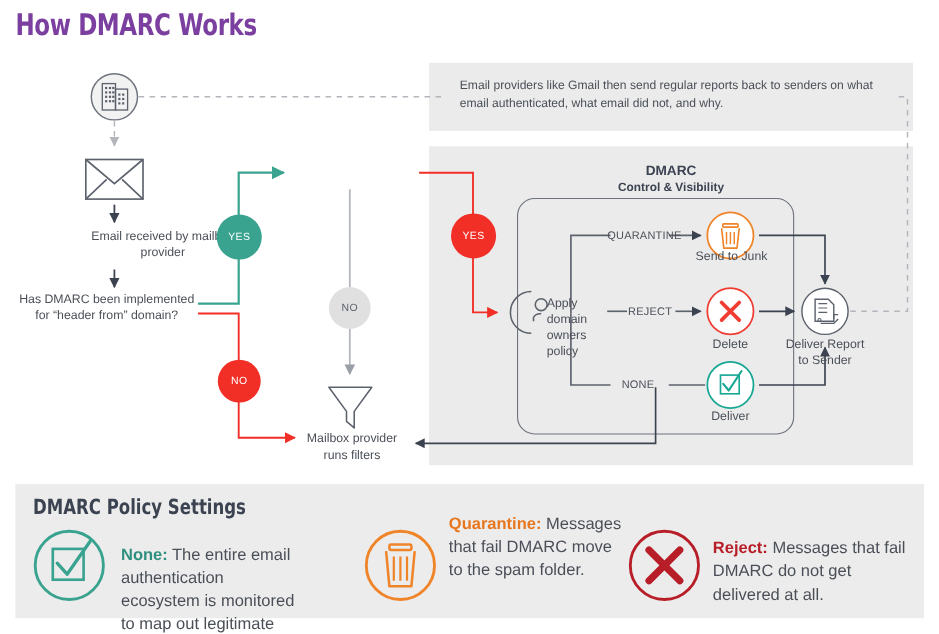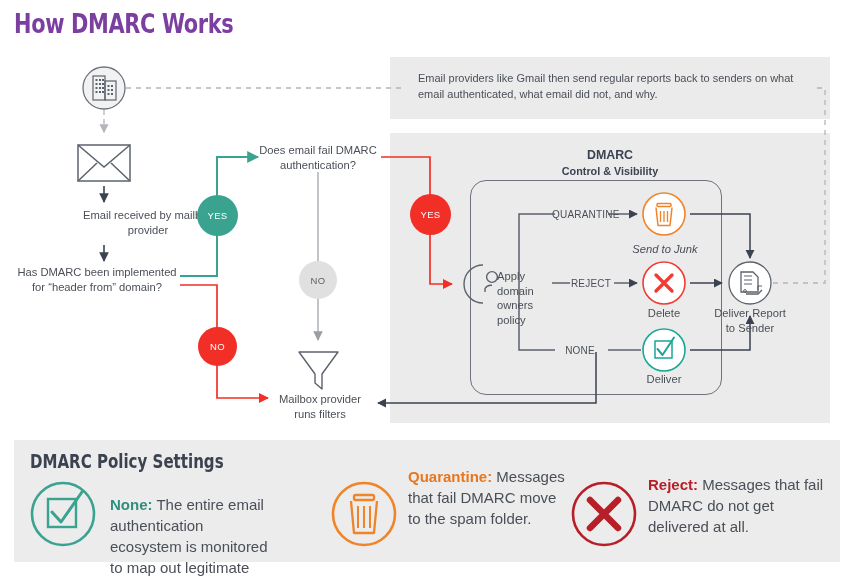--- a/index.html
+++ b/index.html
@@ -214,35 +214,34 @@
       <path d="M746,294 h12 l4,-4" fill="none" stroke="#5c626c" stroke-width="1.3"></path>
       <path d="M758,290 v-4 h4" fill="none" stroke="#5c626c" stroke-width="1.1"></path>
       <circle cx="745" cy="291" r="1.4" fill="none" stroke="#5c626c" stroke-width="1"></circle>
     </g>
 
     <path d="M773,283 L825,283 L825,88 L816,88" fill="none" stroke="#b2b5bb" stroke-width="1.3" stroke-dasharray="5,5"></path>
   </svg>
 
   <div class="lbl" style="left:34px;top:208px;width:140px;margin-left:44px;">Email received by mailbox provider</div>
   <div class="lbl" style="left:14px;top:265px;width:166px;">Has DMARC been implemented for “header from” domain?</div>
-  <div class="lbl" style="left:253px;top:143px;width:130px;">Does email fail DMARC authentication?</div>
   <div class="lbl" style="left:270px;top:392px;width:100px;">Mailbox provider runs filters</div>
 
   <div class="badge" style="left:197px;top:195px;width:41px;height:41px;background:#3aa390;">YES</div>
   <div class="badge" style="left:198px;top:327px;width:39px;height:39px;background:#f22f27;">NO</div>
   <div class="badge gray" style="left:299px;top:261px;width:38px;height:38px;">NO</div>
   <div class="badge" style="left:410px;top:194px;width:41px;height:41px;background:#f22f27;">YES</div>
 
   <div class="lbl" style="left:497px;top:269px;width:62px;text-align:left;line-height:1.3;">Apply domain owners policy</div>
 
   <div class="lbl small" style="left:552px;top:208px;width:58px;">QUARANTINE</div>
   <div class="lbl small" style="left:566px;top:277px;width:50px;">REJECT</div>
   <div class="lbl small" style="left:555px;top:344px;width:50px;">NONE</div>
 
-  <div class="lbl" style="left:620px;top:242px;width:90px;font-style:italic;">Send to Junk</div>
+  <div class="lbl" style="left:620px;top:226px;width:90px;">Send to Junk</div>
   <div class="lbl" style="left:624px;top:306px;width:80px;">Delete</div>
   <div class="lbl" style="left:624px;top:372px;width:80px;">Deliver</div>
 
   <div class="lbl" style="left:708px;top:306px;width:84px;line-height:1.35;">
     <div>Deliver Report</div>
     <div>to Sender</div>
   </div>
 
   <div class="legend-title">DMARC Policy Settings</div>
 
@@ -266,17 +265,17 @@
       <path d="M590,500 L618,528 M618,500 L590,528" stroke="#b81e28" stroke-width="6.5" stroke-linecap="round"></path>
     </g>
   </svg>
 
   <div class="legend-text" style="left:110px;top:494px;">
     <b style="color:#2f8f7e;">None:</b><span> The entire email authentication ecosystem is monitored to map out legitimate traffic.</span>
   </div>
   <div class="legend-text" style="left:408px;top:466px;">
     <b style="color:#e8761d;">Quarantine:</b><span> Messages that fail DMARC move to the spam folder.</span>
   </div>
-  <div class="legend-text" style="left:648px;top:474px;width:178px;">
+  <div class="legend-text" style="left:648px;top:488px;width:178px;">
     <b style="color:#b81e28;">Reject:</b><span> Messages that fail DMARC do not get delivered at all.</span>
   </div>
 
 </div>
 
 </body></html>

